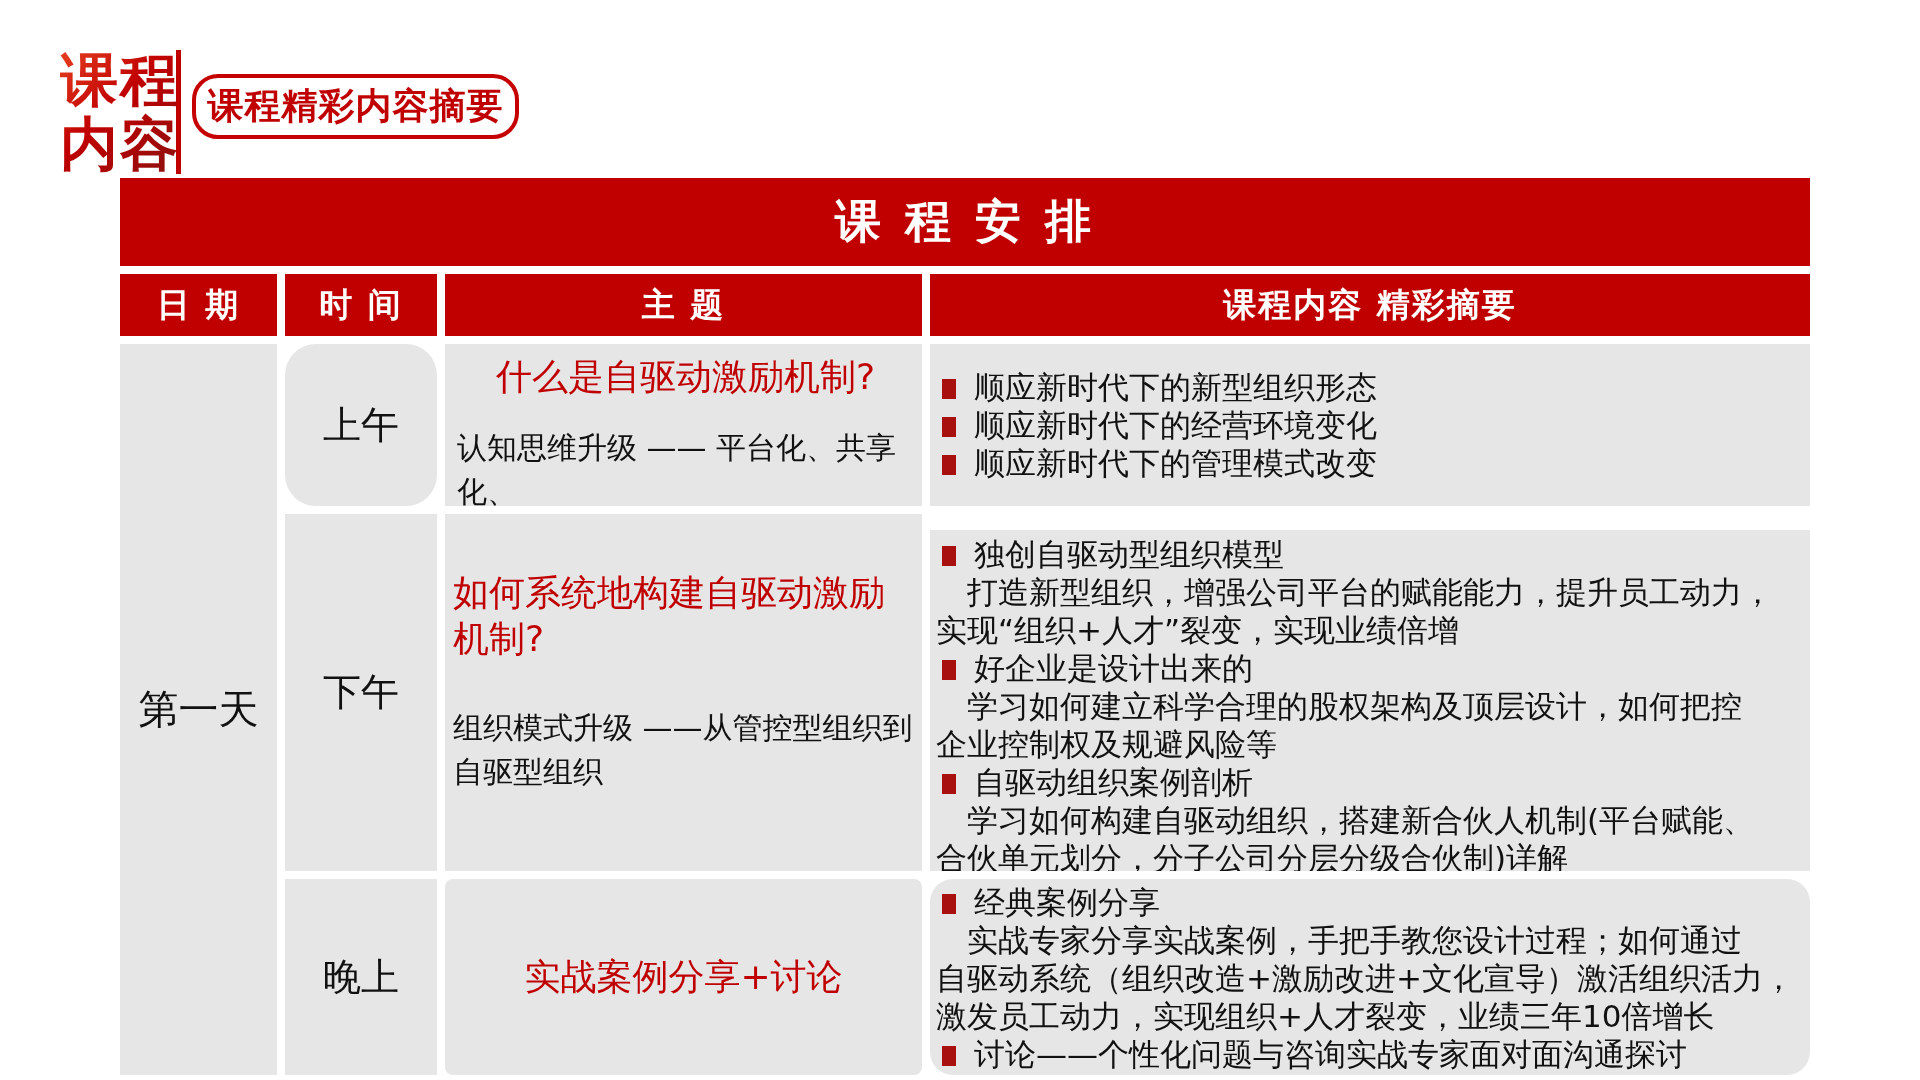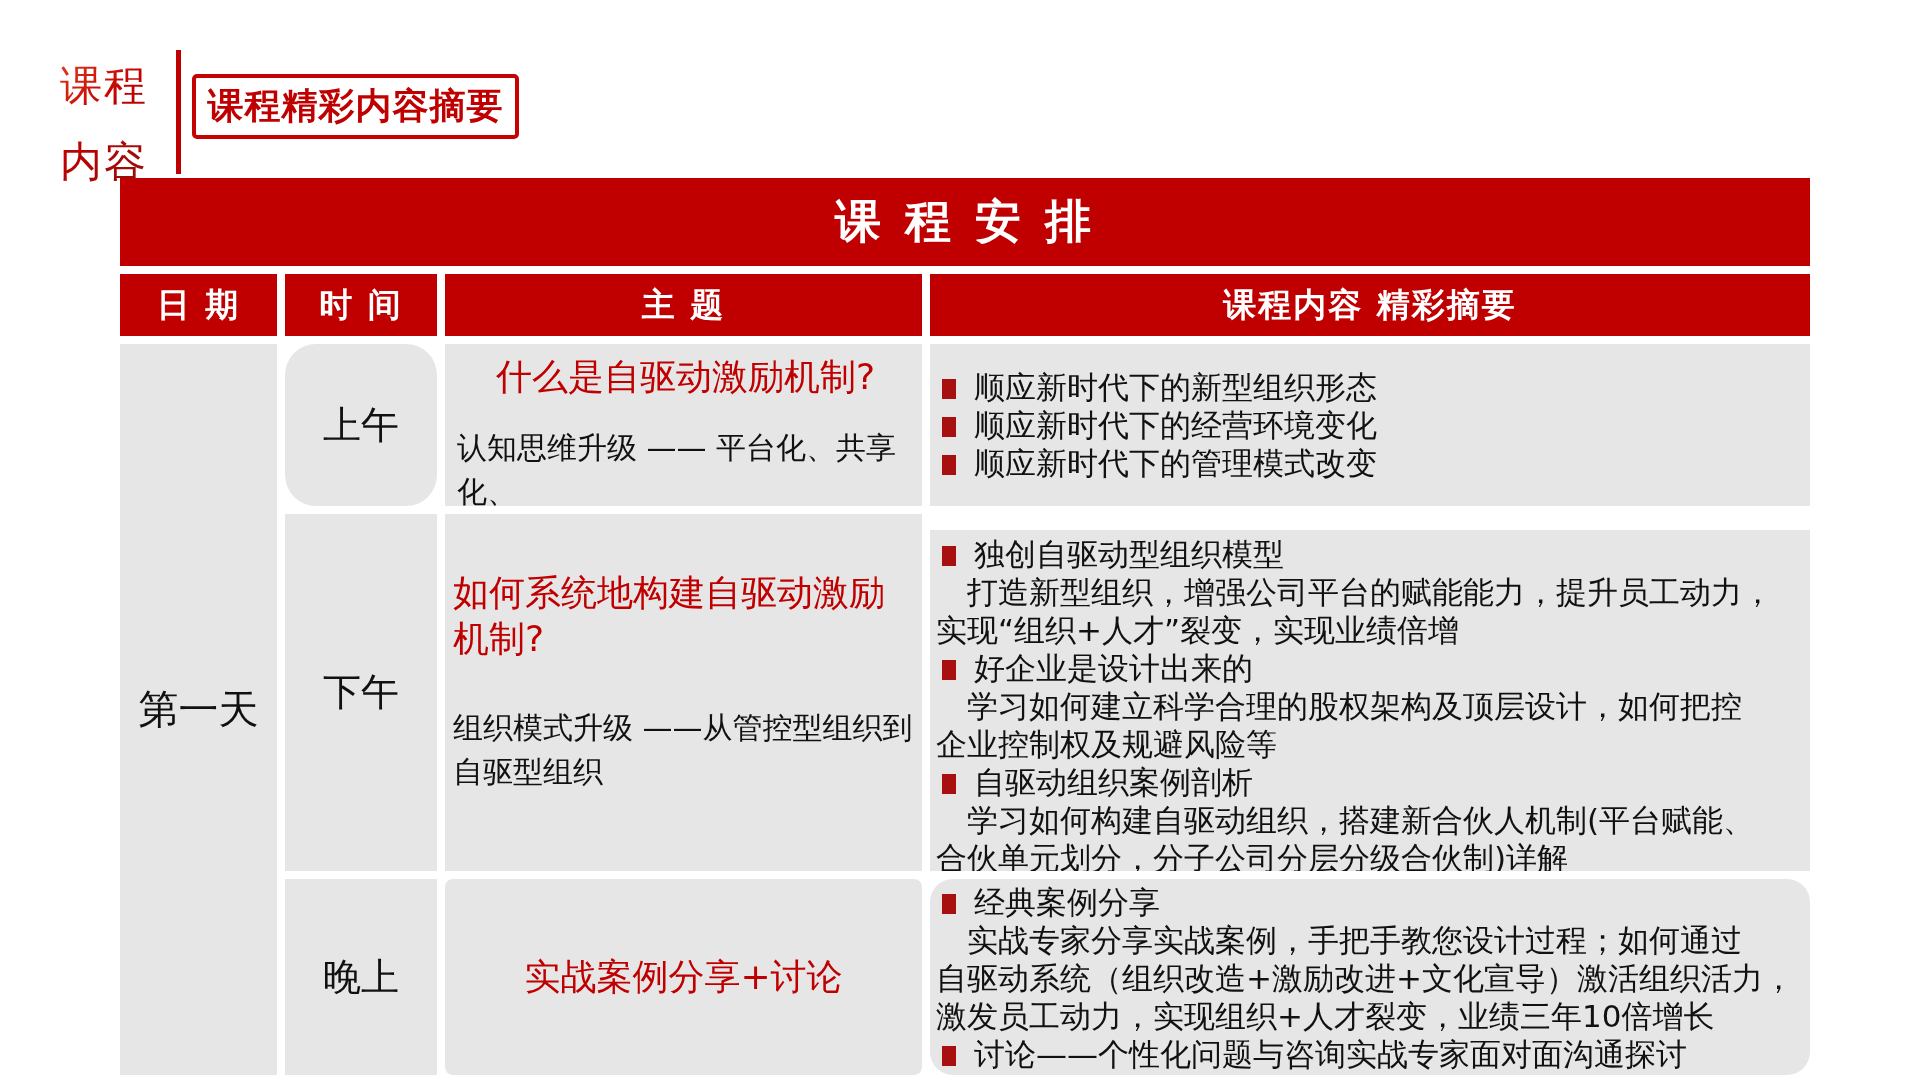--- a/index.html
+++ b/index.html
@@ -1,28 +1,28 @@
 <!DOCTYPE html>
 <html><head>
 <meta charset="utf-8">
 <style>
   * { margin:0; padding:0; box-sizing:border-box; }
   html,body { width:1920px; height:1080px; background:#ffffff; overflow:hidden;
               font-family:"DejaVu Sans", sans-serif; }
   .stage { position:relative; width:1920px; height:1080px; background:#ffffff; }
 
   
-  .eyebrow { position:absolute; left:60px; top:48px; font-size:42px; font-weight:normal;
-             line-height:76px; letter-spacing:2px;
+  .eyebrow { position:absolute; left:60px; top:48px; font-size:58px; font-weight:bold;
+             line-height:64px; letter-spacing:2px;
              background:linear-gradient(135deg,#e23a1e 5%,#c00000 45%,#8f100e 95%);
              -webkit-background-clip:text; background-clip:text;
              color:transparent; white-space:pre-line; }
   .vline { position:absolute; left:176px; top:50px; width:5px; height:124px; background:#c00000; }
   .tagline-box { position:absolute; left:192px; top:74px; width:327px; height:65px;
-                 border:4px solid #c50201; border-radius:5px; background:#ffffff;
+                 border:4px solid #c50201; border-radius:26px; background:#ffffff;
                  display:flex; align-items:center; justify-content:center; }
   .tagline-box span { font-size:36px; font-weight:bold; color:#c00000; letter-spacing:1px; }
 
   
   .sched { position:absolute; left:120px; top:178px; width:1690px; }
   .banner { width:100%; height:88px; background:#c00000; color:#ffffff;
             display:flex; align-items:center; justify-content:center;
             font-size:46px; font-weight:bold; letter-spacing:4px; }
   .headrow { margin-top:8px; display:grid; grid-template-columns:157px 152px 477px 880px;
              column-gap:8px; height:62px; background:#ffffff;border-radius:10px; }

